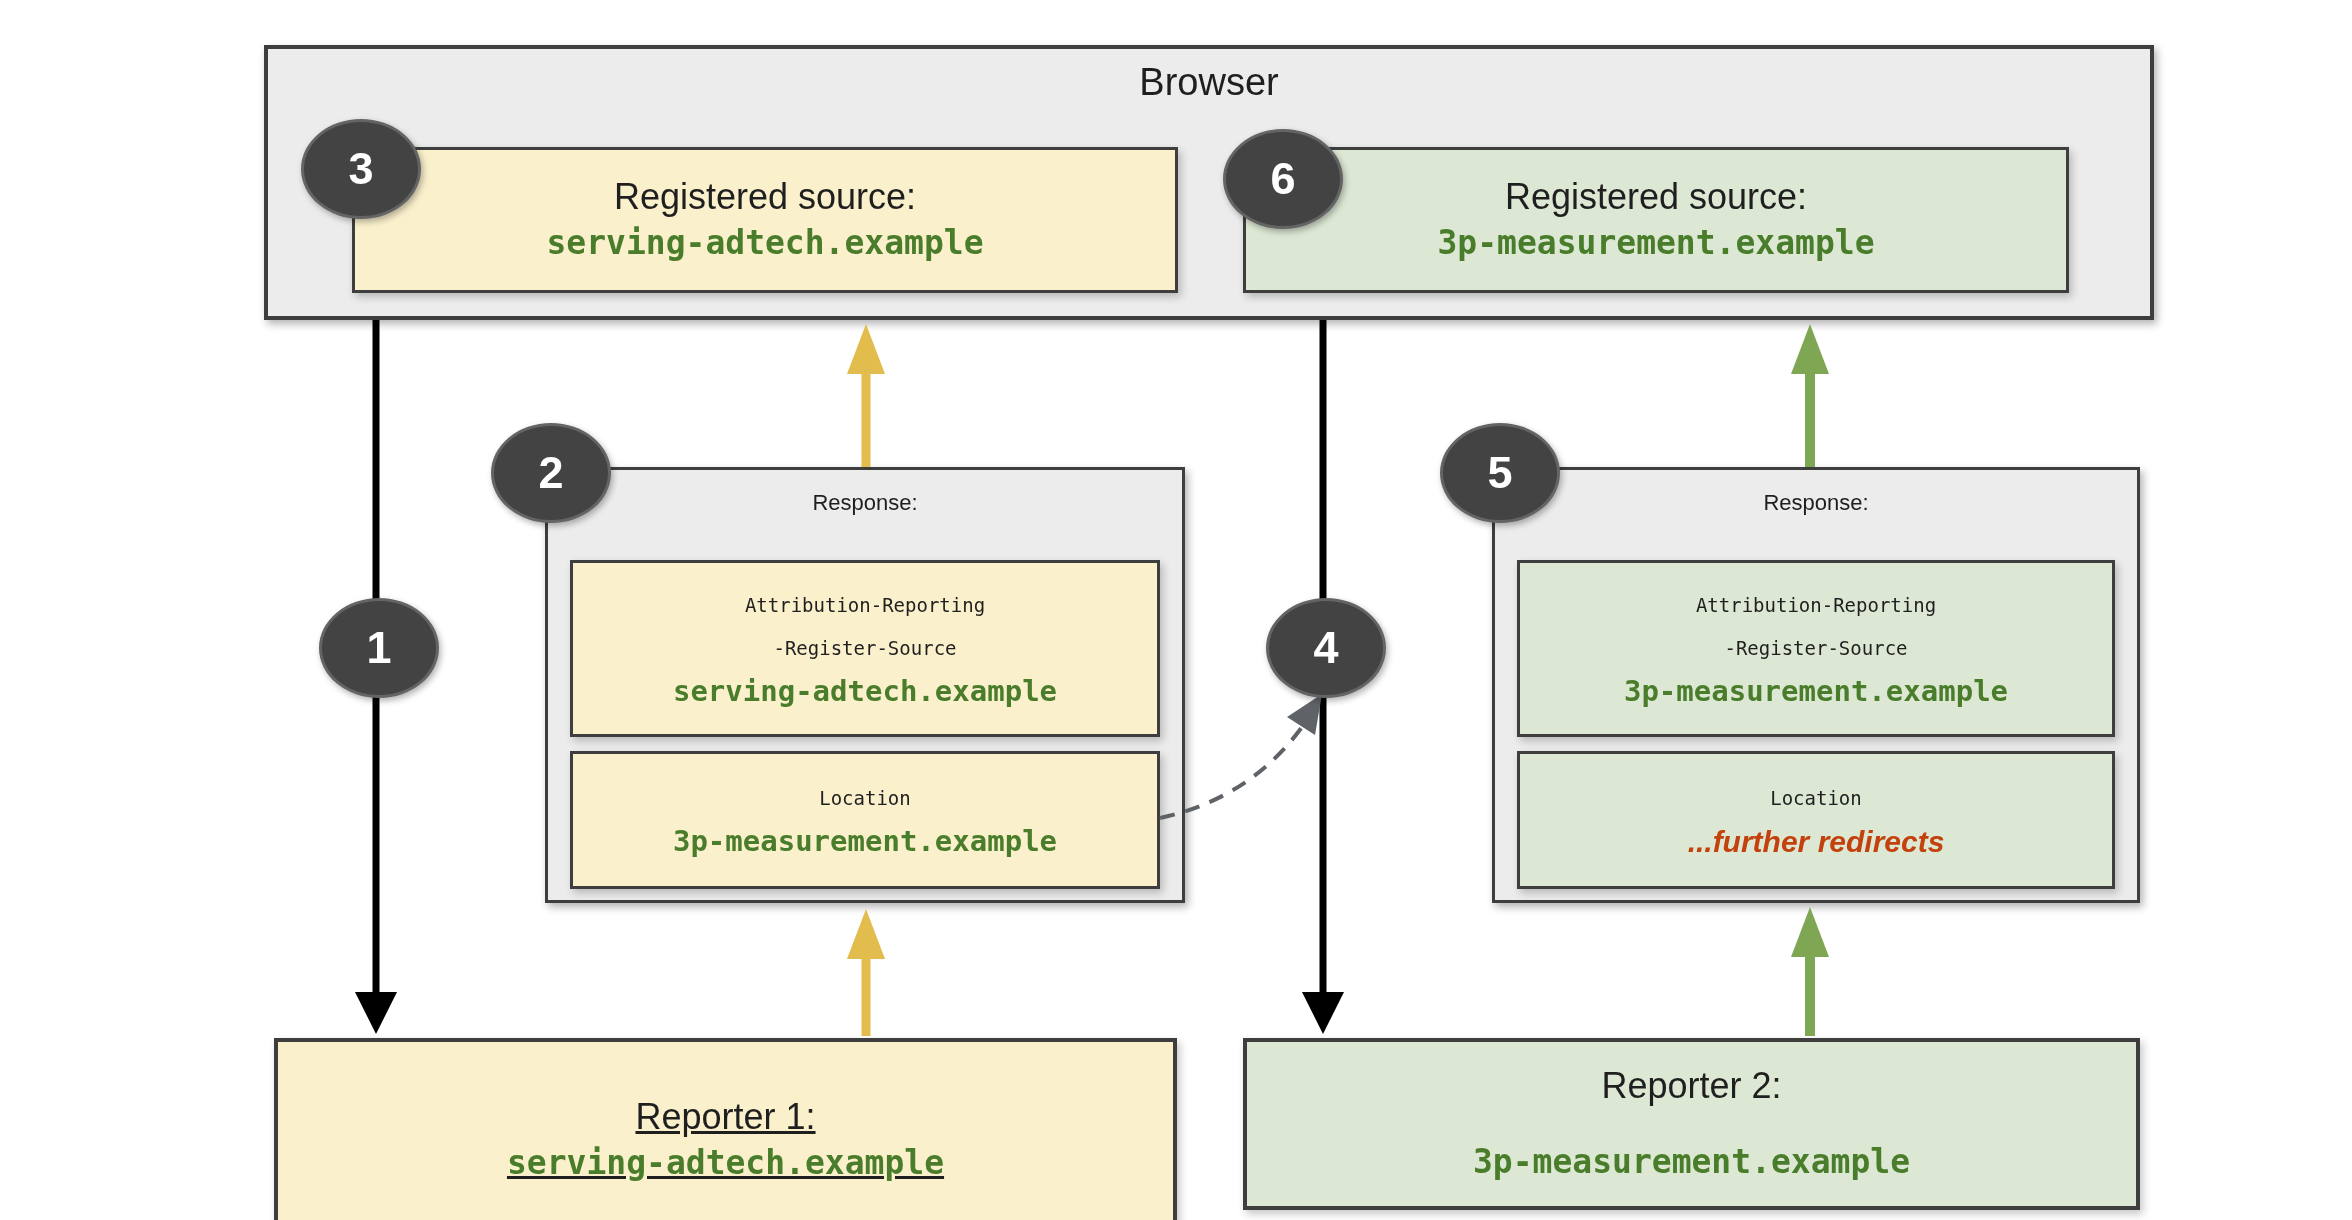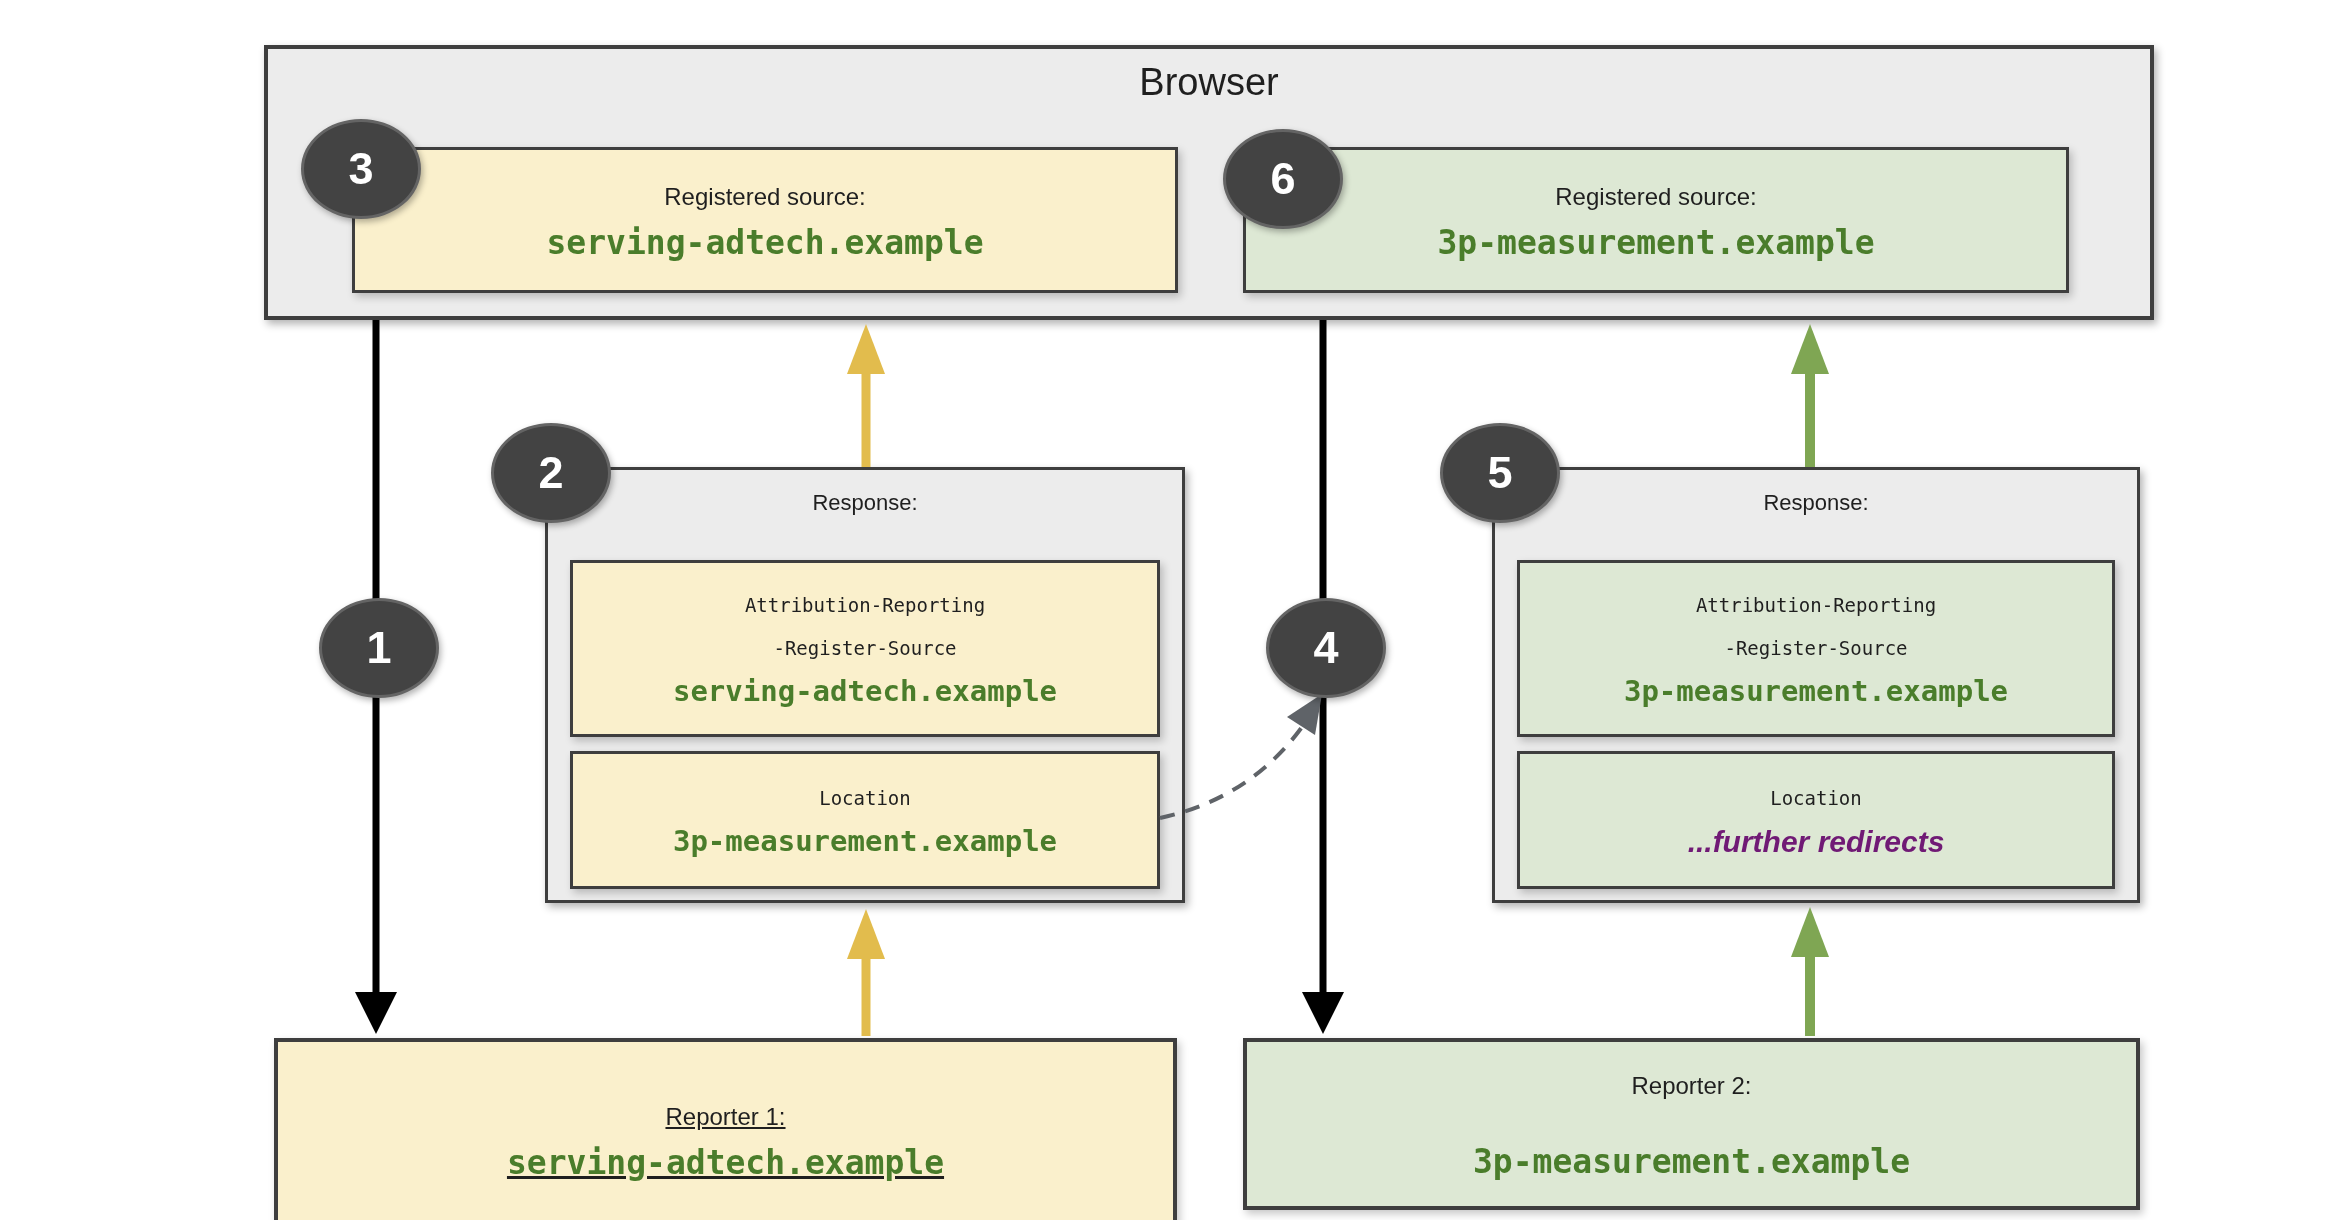--- a/index.html
+++ b/index.html
@@ -32,37 +32,37 @@
   .browser-title {
     position: absolute; left: 0; top: 12px; width: 100%;
     text-align: center; font-size: 38px; color: #1F1F1F;
   }
   .response-title {
     position: absolute; left: 0; top: 20px; width: 100%;
     text-align: center; font-size: 22px; color: #1F1F1F;
   }
 
   
-  .label-sans  { font-size: 24px; line-height: 46px; color: #1F1F1F; }
+  .label-sans  { font-size: 36px; line-height: 46px; color: #1F1F1F; }
   .domain-mono {
     font-family: "DejaVu Sans Mono", monospace;
     font-weight: bold; font-size: 33px; line-height: 46px; color: #4A7D2B;
   }
   .mono-line {
     font-family: "DejaVu Sans Mono", monospace;
     font-size: 19px; line-height: 43px; color: #1F1F1F;
   }
   .mono-value {
     font-family: "DejaVu Sans Mono", monospace;
     font-weight: bold; font-size: 29px; line-height: 43px; color: #4A7D2B;
   }
   .redirects-italic {
     font-family: "Liberation Sans", sans-serif;
     font-style: italic; font-weight: bold;
-    font-size: 30px; line-height: 43px; color: #701a75;
+    font-size: 30px; line-height: 43px; color: #c2410c;
   }
 
   
   .badge {
     position: absolute; width: 114px; height: 94px;
     background: #434343; border: 3px solid #646464; border-radius: 50%;
     display: flex; align-items: center; justify-content: center;
     z-index: 6; box-shadow: 2px 3px 6px rgba(0,0,0,0.30);
   }
   .badge span {

